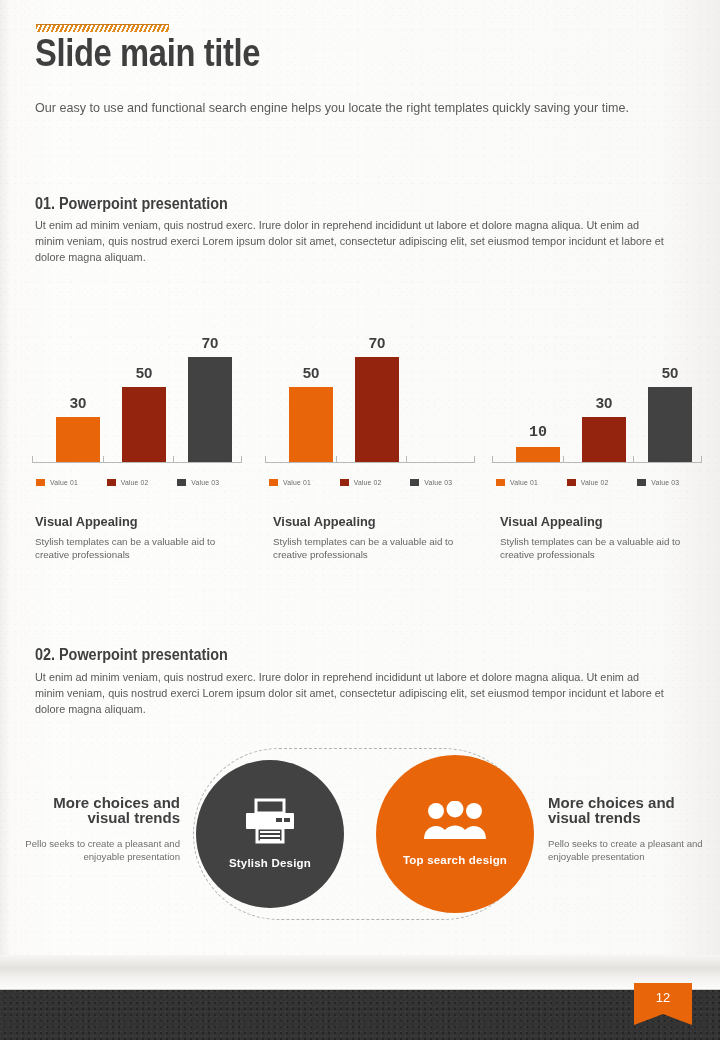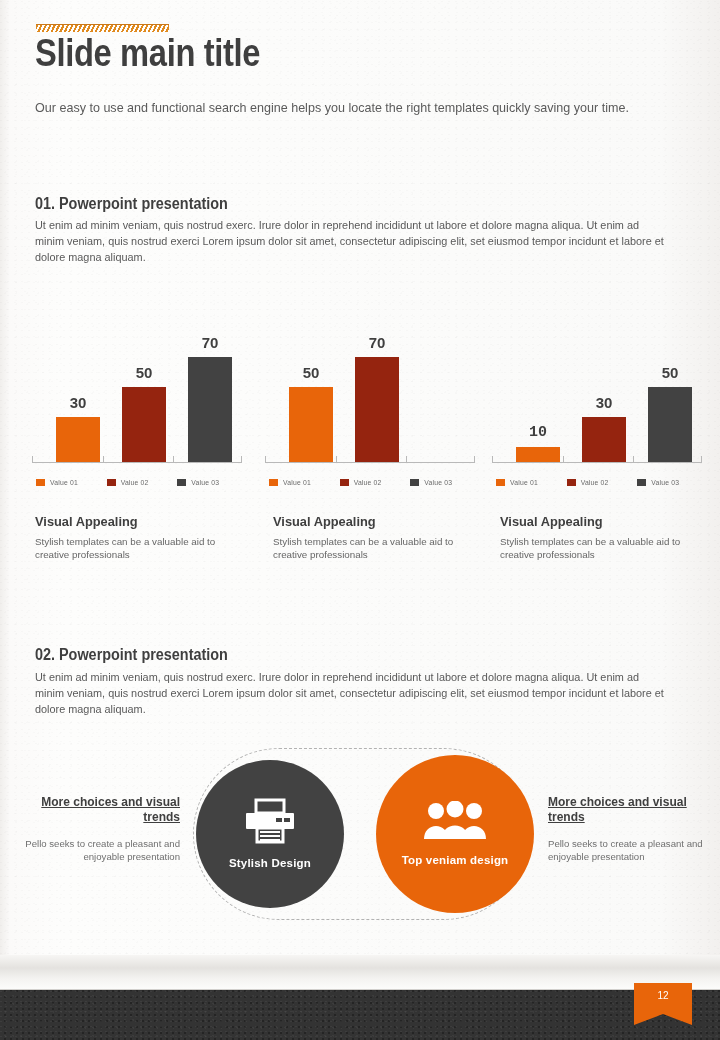--- a/index.html
+++ b/index.html
@@ -81,21 +81,21 @@
   
   .pill {
     position:absolute; left:193px; top:748px; width:337px; height:172px;
     border:1px dashed #9a9a9a; border-radius:86px; opacity:.75;
   }
   .circ { position:absolute; border-radius:50%;
           display:flex; flex-direction:column; align-items:center; justify-content:center; }
   .circ .ctext { color:#fff; font-size:11.5px; font-weight:bold; text-align:center;
                  line-height:15px; margin-top:8px; letter-spacing:.2px; }
   .side { position:absolute; width:162px; }
-  .side h5 { font-size:12px; font-weight:bold; color:#3f3f3f; line-height:15px;text-decoration:underline; }
+  .side h5 { font-size:15px; font-weight:bold; color:#3f3f3f; line-height:15px; }
   .side p  { font-size:9.6px; color:#6f6f6f; line-height:13px; margin-top:12px; }
   .side.l { text-align:right; }
   .side.r { text-align:left; }
 
   
   .foot-band {
     position:absolute; left:0; top:955px; width:720px; height:35px;
     background:linear-gradient(180deg,#f7f6f4 0%,#e4e2df 38%,#f4f3f1 70%,#fcfcfb 100%);
     border-bottom:1px solid #d2d0cd;
   }
@@ -107,21 +107,21 @@
       radial-gradient(circle at 65% 70%, rgba(255,255,255,.045) 0 1px, transparent 1px),
       radial-gradient(circle at 85% 20%, rgba(0,0,0,.3) 0 1px, transparent 1px);
     background-size:5px 5px, 8px 8px, 6px 6px;
   }
   .ribbon {
     position:absolute; left:634px; top:983px; width:58px; height:42px;
     background:#e8650a;
     clip-path:polygon(0 0,100% 0,100% 100%,50% 74%,0 100%);
     display:flex; justify-content:center; padding-top:7px;
   }
-  .ribbon span { color:#fff; font-size:10px; }
+  .ribbon span { color:#fff; font-size:13px; }
 </style>
 </head>
 <body>
 
 <div class="slide">
   <div class="content">
 
     <div class="hatch"></div>
     <div class="title">Slide main title</div>
     <div class="subtitle">Our easy to use and functional search engine helps you locate the right templates quickly saving your time.</div>
@@ -266,21 +266,21 @@
       <span>
         <svg width="64" height="40" viewBox="0 0 64 40" fill="#ffffff">
           <circle cx="13" cy="10" r="8"></circle>
           <path d="M1 38c0-8 5.5-13 12-13s12 5 12 13z"></path>
           <circle cx="32" cy="8" r="8.5"></circle>
           <path d="M19 38c0-8.5 5.8-13.5 13-13.5s13 5 13 13.5z"></path>
           <circle cx="51" cy="10" r="8"></circle>
           <path d="M39 38c0-8 5.5-13 12-13s12 5 12 13z"></path>
         </svg>
       </span>
-      <span class="ctext">Top veniam design</span>
+      <span class="ctext">Top search design</span>
     </div>
 
     <div class="side l" style="left:18px; top:795px;">
       <h5>More choices and visual trends</h5>
       <p>Pello seeks to create a pleasant and enjoyable presentation</p>
     </div>
     <div class="side r" style="left:548px; top:795px;">
       <h5>More choices and visual trends</h5>
       <p>Pello seeks to create a pleasant and enjoyable presentation</p>
     </div>

